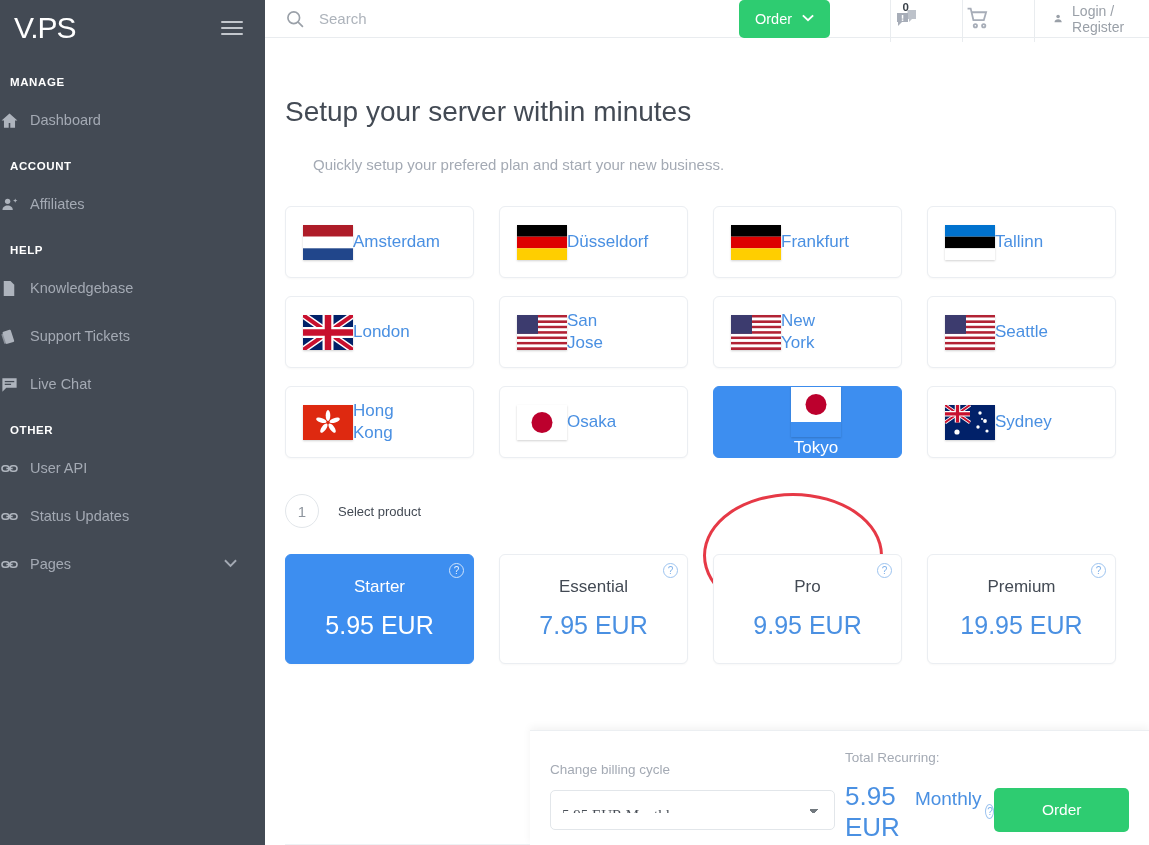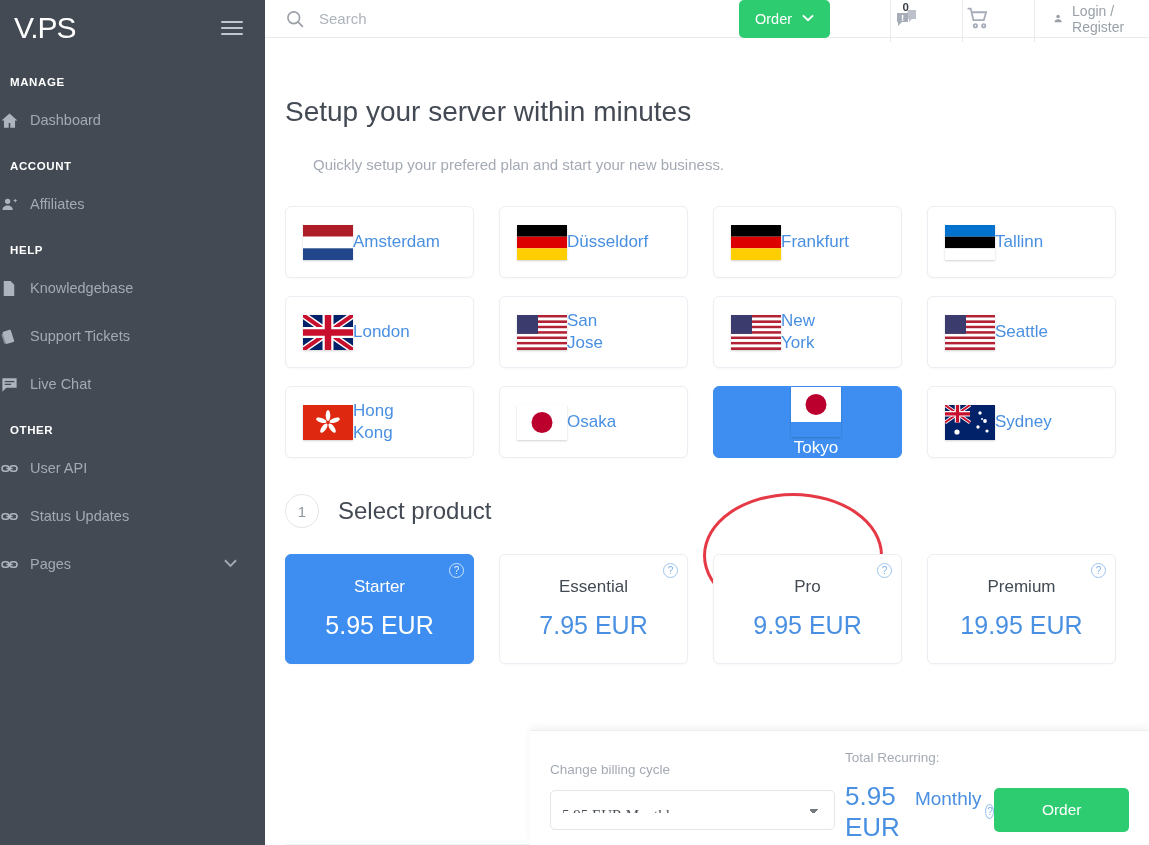--- a/index.html
+++ b/index.html
@@ -121,21 +121,21 @@
     position: absolute; color: #e63946; font-size: 16px;
     font-family: "DejaVu Sans", sans-serif; white-space: nowrap;
   }
 
   .step { display: flex; align-items: center; gap: 19px; margin-top: 36px; }
   .step-num {
     width: 34px; height: 34px; border-radius: 50%; border: 1px solid #e2e6ea;
     display: flex; align-items: center; justify-content: center;
     color: #8e959e; font-size: 15px;
   }
-  .step-title { font-size: 24px; color: #434a54; }
+  .step-title { font-size: 13px; color: #434a54; }
 
   .plans { display: flex; gap: 25px; margin-top: 26px; }
   .plan-card {
     width: 189px; height: 110px; border: 1px solid #ebeef2; border-radius: 6px;
     background: #fff; position: relative; cursor: pointer;
     display: flex; flex-direction: column; align-items: center;
     padding-top: 22px; box-shadow: 0 1px 2px rgba(0,0,0,.03);
   }
   .plan-card.selected { background: #3d8ef0; border-color: #3d8ef0; }
   .plan-name { font-size: 17px; color: #434a54; }

